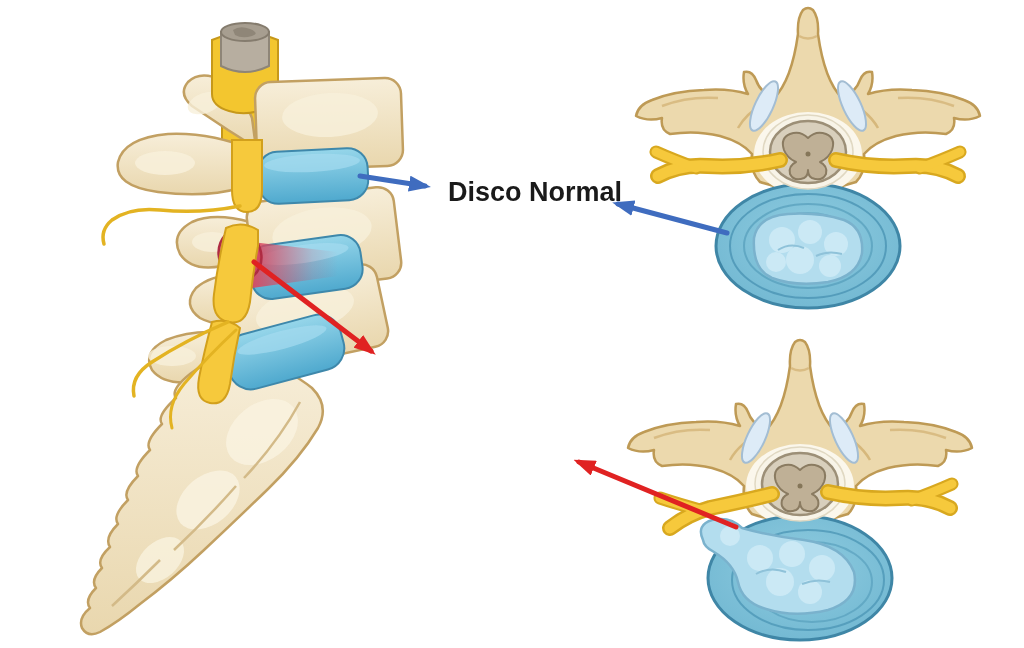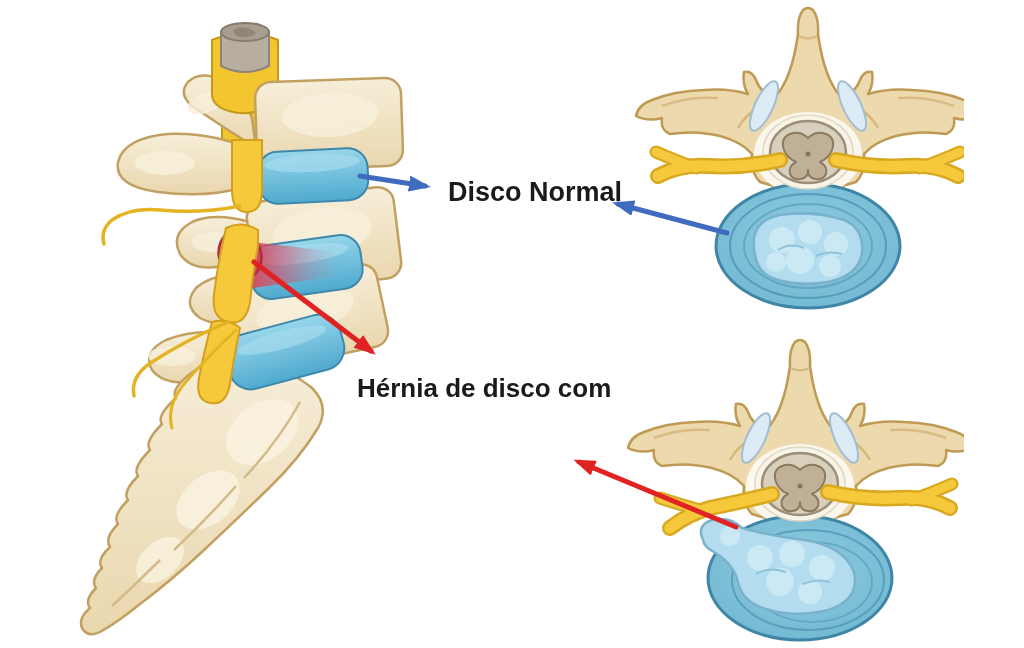--- a/index.html
+++ b/index.html
@@ -1,17 +1,17 @@
 <!DOCTYPE html>
 <html style="--background: #FFFFFF; --label-text: #1A1A1A; --arrow-blue: #3F6CBF; --arrow-red: #E02222; --bone: #F0E2BF; --bone-outline: #C09A5C; --disc-blue: #5FB6DA; --disc-outline: #3E88AB; --annulus-blue: #7CC2D8; --nucleus-blue: #B3DDEE; --nerve-yellow: #F6C93C; --nerve-outline: #D2A01C; --hernia-red: #D84A5F; --cord-gray: #D8CFBC; --facet-blue: #DDEBF7;"><head>
 <meta charset="utf-8">
 <style>
   html,body{margin:0;padding:0;background:#fff;}
   .stage{position:relative;width:964px;height:648px;background:var(--background,#fff);overflow:hidden;
-         font-family:"Liberation Sans",sans-serif;}
+         font-family:"Liberation Sans",sans-serif;padding-left:48px;}
   .stage svg{position:absolute;left:0;top:0;}
   .label{position:absolute;font-weight:bold;color:var(--label-text,#1a1a1a);
          font-family:"Liberation Sans",sans-serif;white-space:nowrap;}
   .label-normal{left:448px;top:177px;font-size:27px;}
   .label-hernia{left:357px;top:372px;font-size:26px;line-height:33px;}
 </style>
 </head>
 <body>
 
 <div class="stage">
@@ -205,16 +205,15 @@
   <g stroke-linecap="round">
     <line x1="360" y1="176" x2="425" y2="186" stroke="#3F6CBF" stroke-width="5" marker-end="url(#mblue)"></line>
     <line x1="727" y1="233" x2="618" y2="204" stroke="#3F6CBF" stroke-width="5" marker-end="url(#mblue)"></line>
     <line x1="254" y1="262" x2="371" y2="351" stroke="#E02222" stroke-width="5" marker-end="url(#mred)"></line>
     <line x1="736" y1="527" x2="579" y2="462" stroke="#E02222" stroke-width="5" marker-end="url(#mred)"></line>
   </g>
 </svg>
 
 <div class="label label-normal">Disco Normal</div>
 <div class="label label-hernia">
-  <div>Hérnia de disco com</div>
 </div>
 
 </div>
 
 </body></html>

